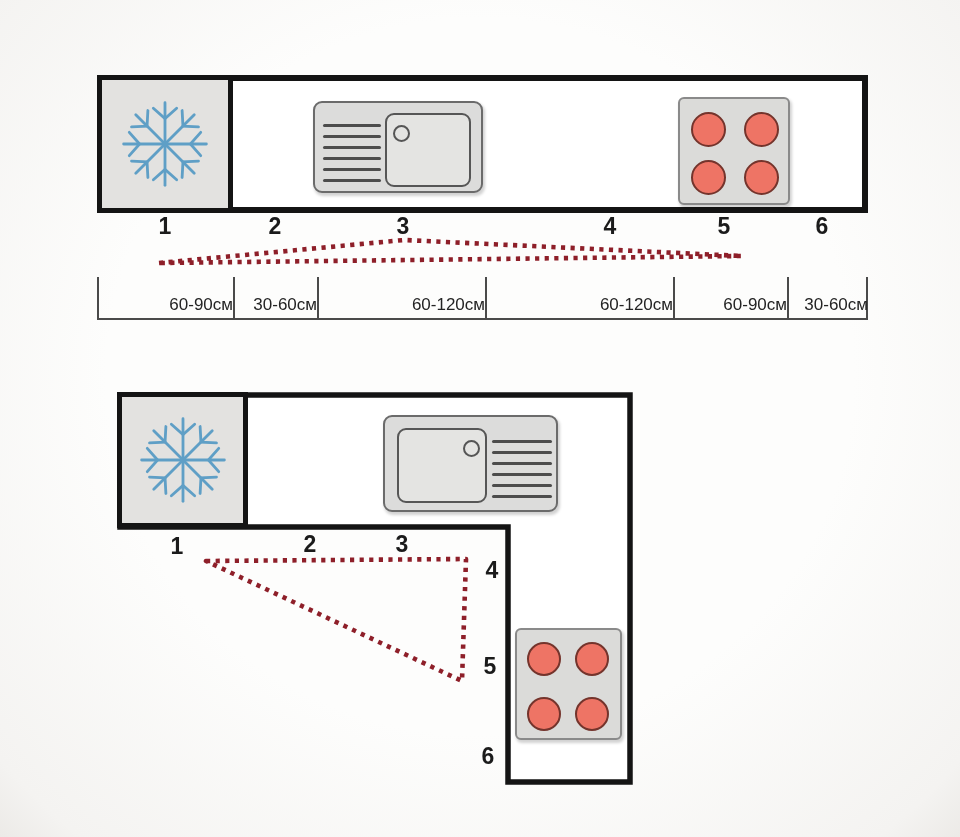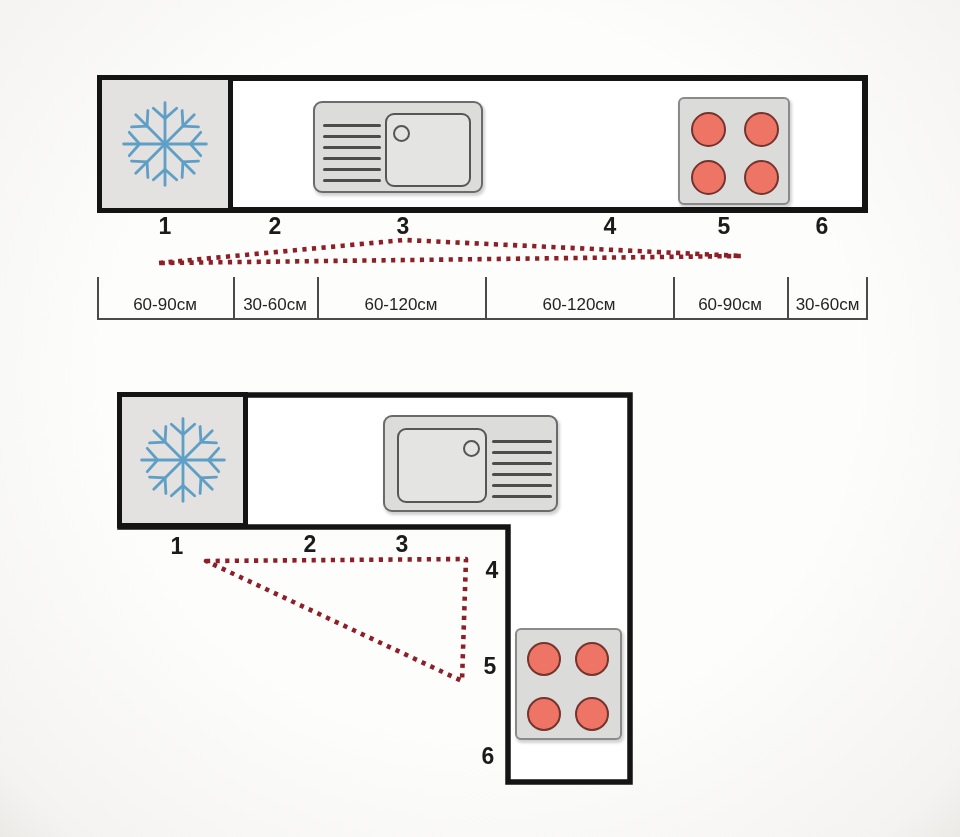--- a/index.html
+++ b/index.html
@@ -11,21 +11,21 @@
   .abs{position:absolute;box-sizing:border-box;}
   .bar{border:6px solid #141414;background:#ffffff;}
   .fridge{border:5px solid #141414;background:#e3e2e0;display:flex;align-items:center;justify-content:center;}
   .sink{background:#dcdcdb;border:2px solid #6b6b6b;border-radius:9px;box-shadow:1.5px 2.5px 3px rgba(0,0,0,.18);}
   .basin{position:absolute;background:#e4e4e2;border:2px solid #565656;border-radius:9px;box-sizing:border-box;}
   .drain{position:absolute;width:17px;height:17px;border:2.5px solid #555;border-radius:50%;box-sizing:border-box;}
   .sline{position:absolute;height:3px;background:#4c4c4c;border-radius:2px;}
   .cooktop{background:#dbdbd9;border:2px solid #8a8a8a;border-radius:6px;box-shadow:1.5px 2.5px 3px rgba(0,0,0,.18);}
   .burner{position:absolute;border-radius:50%;background:#ee7465;border:2.5px solid #74342c;box-sizing:border-box;}
   .num{position:absolute;font-weight:bold;font-size:23px;line-height:24px;color:#1b1b1b;transform:translateX(-50%);}
-  .dim{position:absolute;font-size:17px;line-height:20px;color:#242424;text-align:center;}
+  .dim{position:absolute;font-size:17px;line-height:20px;color:#242424;text-align:right;}
   .tick{position:absolute;width:2px;background:#4a4a4a;}
   .baseline{position:absolute;height:2px;background:#4a4a4a;}
   .overlay{position:absolute;left:0;top:0;pointer-events:none;}
   .tri{fill:none;stroke:#8e1f29;stroke-width:4.6;stroke-dasharray:4.2 5.4;stroke-linejoin:round;}
   .snow{stroke:#5f9fc6;stroke-width:3;stroke-linecap:round;fill:none;}
   .lpath{fill:#ffffff;stroke:#141414;stroke-width:5.5;}
 </style>
 </head>
 <body>
 

